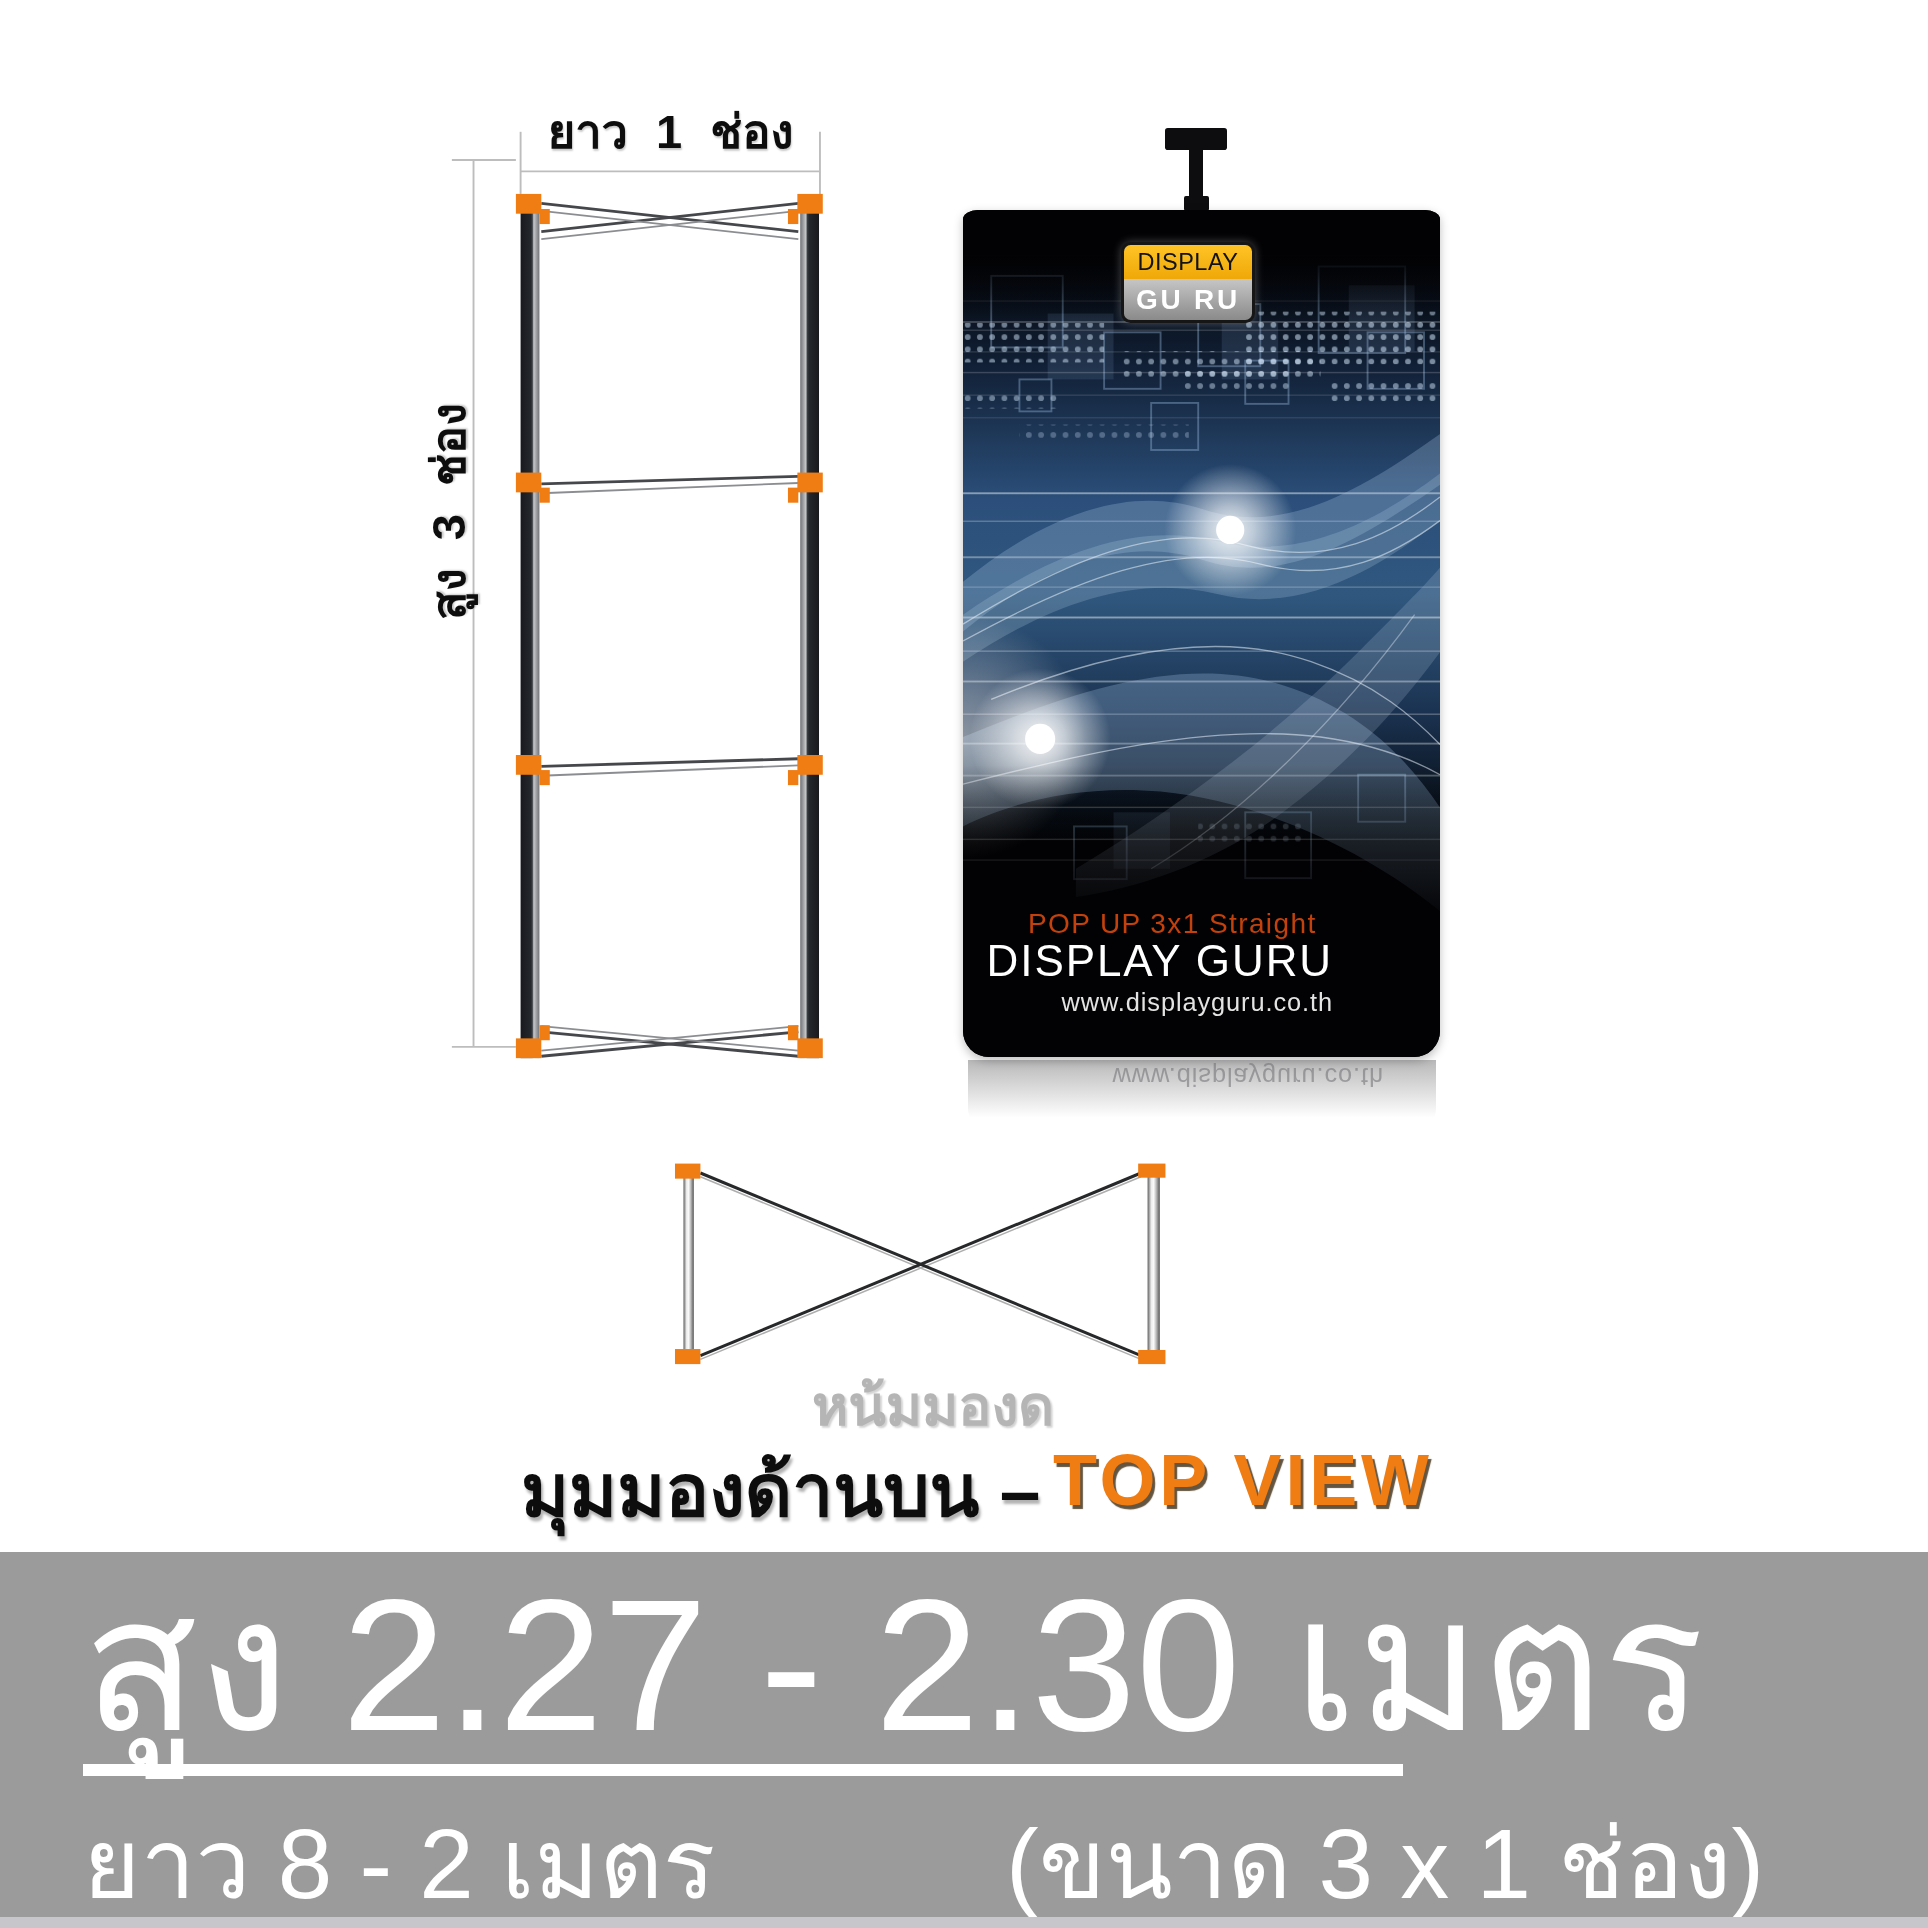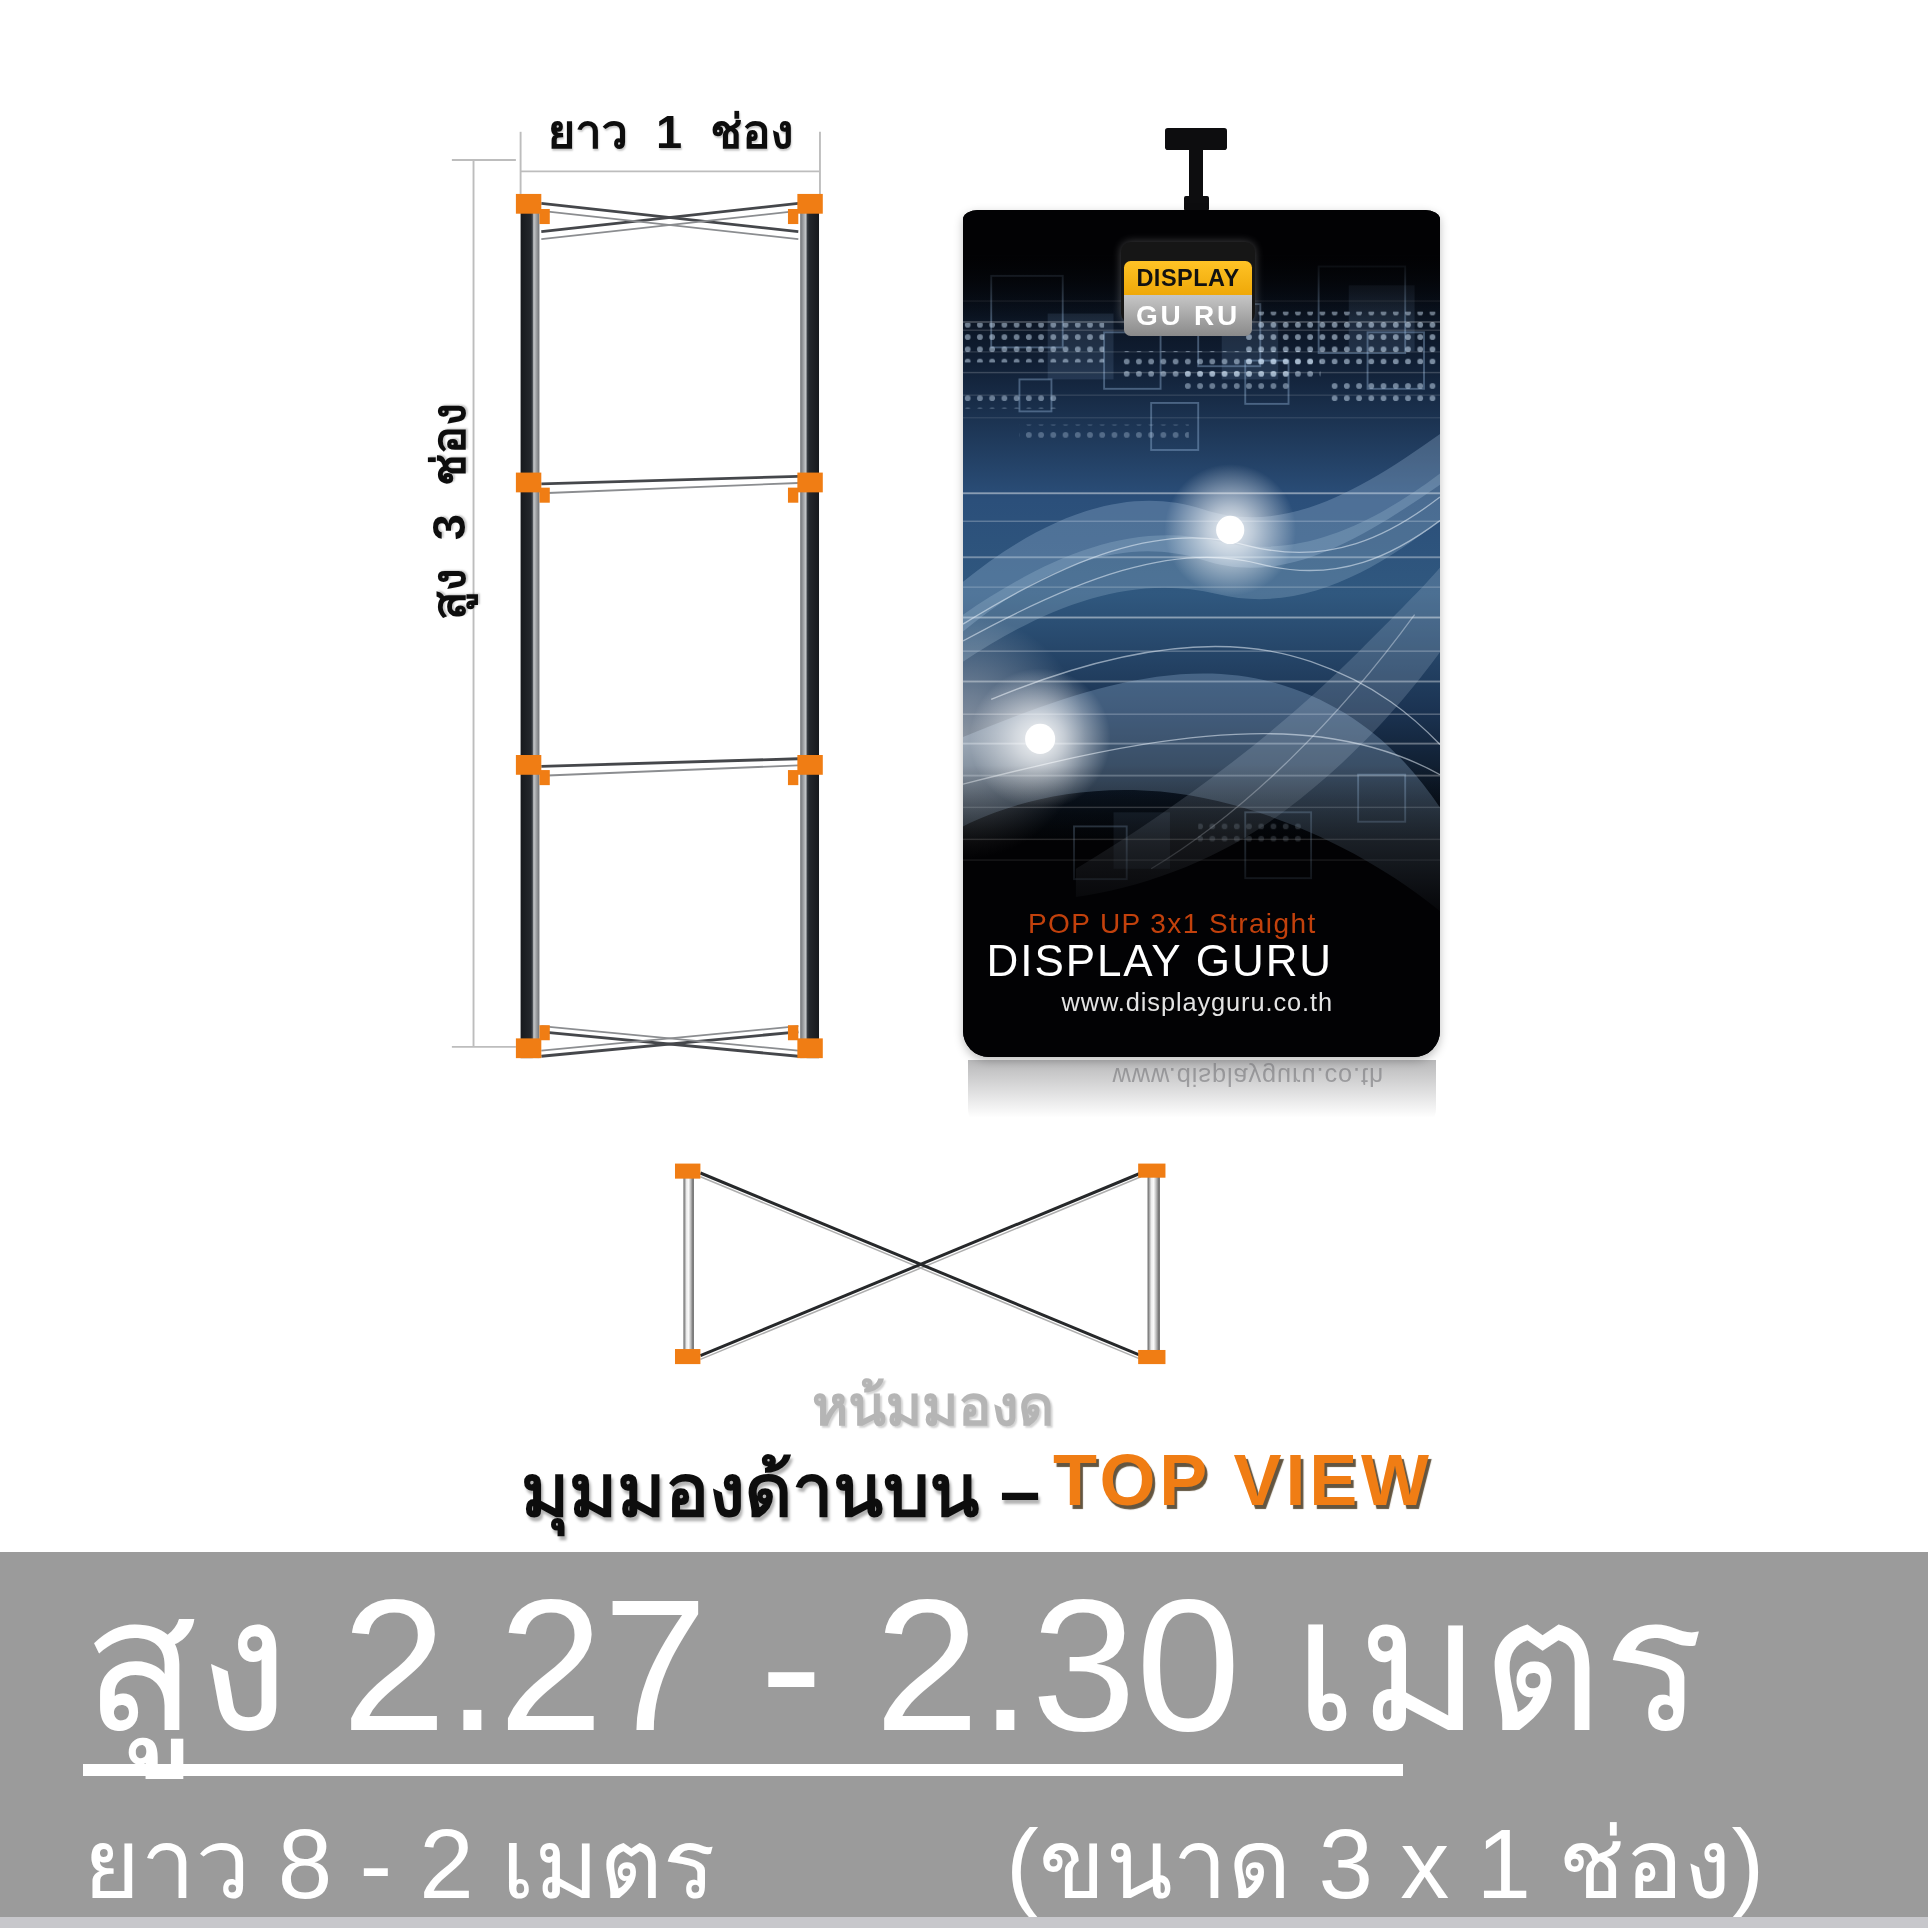--- a/index.html
+++ b/index.html
@@ -22,21 +22,21 @@
   #panel-art{position:absolute;left:0;top:0;width:100%;height:100%;}
 
   #hanger-bar{left:1165px;top:128px;width:62px;height:21.7px;background:#0d0d0f;border-radius:2.8px;}
   #hanger-stem{left:1189px;top:145px;width:14px;height:56px;background:#0d0d0f;}
   #hanger-foot{left:1184px;top:196px;width:25.4px;height:15px;background:#0d0d0f;border-radius:1.9px;}
 
   #logo{left:1121px;top:242px;width:134px;height:81px;border-radius:9.4px;background:#161616;
         padding:2.8px;box-sizing:border-box;box-shadow:0 0 9.4px rgba(255,255,255,.28);}
   #logo-top{height:46%;background:linear-gradient(#ffc326,#efa808);border-radius:6.6px 6.6px 0 0;
             display:flex;align-items:center;justify-content:center;
-            color:#121212;font-weight:700;font-size:23.5px;letter-spacing:0.5px;margin-top:16px;}
+            color:#121212;font-weight:400;font-size:23.5px;letter-spacing:0.5px;}
   #logo-bottom{height:54%;background:linear-gradient(#c6c6c6,#8a8a8a);border-radius:0 0 6.6px 6.6px;
             display:flex;align-items:center;justify-content:center;
             color:#ffffff;font-weight:900;font-size:28px;letter-spacing:2.8px;}
 
   #product-line{left:1028px;top:908px;font-size:28px;color:#c2410c;letter-spacing:1.4px;white-space:nowrap;}
   #brand-block{left:912px;top:938px;width:421px;text-align:right;color:#fff;}
   #brand-name{font-size:44px;letter-spacing:1.9px;line-height:1.05;}
   #brand-site{font-size:25.4px;color:#e3e3e3;letter-spacing:0.9px;margin-top:3.8px;}
 
   #panel-reflection{left:968px;top:1060px;width:468px;height:68px;

